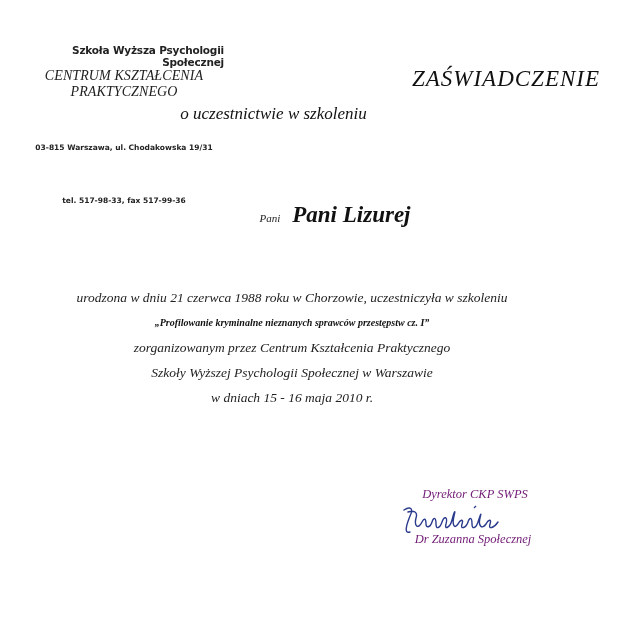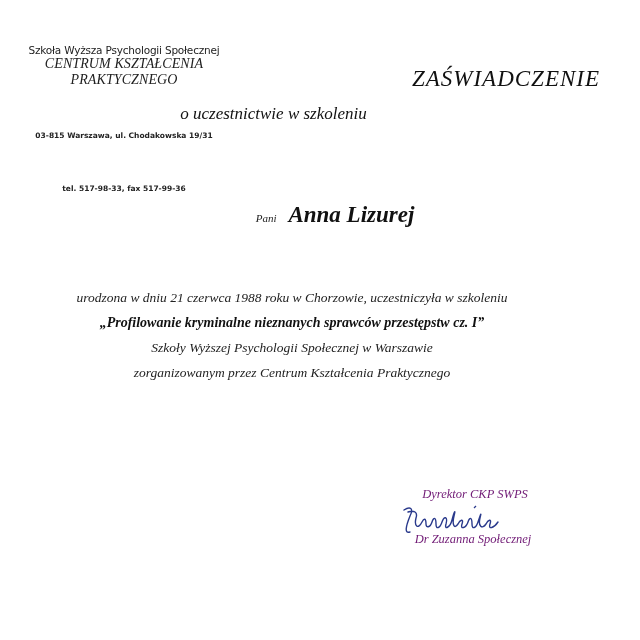--- a/index.html
+++ b/index.html
@@ -20,22 +20,23 @@
       left: 24px;
       top: 44px;
       width: 200px;
       text-align: center;
       font-family: "DejaVu Sans", "Liberation Sans", sans-serif;
       color: #222;
       line-height: 1.15;
     }
     .header-block .school {
       font-size: 10.5px;
-      font-weight: normal;
+      font-weight: bold;
       letter-spacing: -0.2px;
+      text-align: right;
     }
     .header-block .center {
       font-family: "Liberation Serif", "DejaVu Serif", serif;
       font-size: 14px;
       letter-spacing: 0.1px;
       font-style: italic;
     }
     .header-block .addr, .header-block .tel {
       font-size: 7.5px;
       font-weight: bold;
@@ -98,21 +99,21 @@
       padding-left: 40px;
       box-sizing: border-box;
       font-family: "Liberation Serif", "DejaVu Serif", serif;
       font-style: italic;
       font-size: 13.5px;
       color: #222;
       line-height: 25px;
     }
     .body-text .course {
       font-weight: bold;
-      font-size: 14px;
+      font-size: 10px;
       color: #111;
     }
     .signature-block {
       position: absolute;
       left: 380px;
       top: 487px;
       width: 180px;
       text-align: center;
       font-family: "Liberation Serif", "DejaVu Serif", serif;
       font-style: italic;
@@ -148,28 +149,29 @@
   <div class="center">CENTRUM KSZTAŁCENIA PRAKTYCZNEGO</div>
   <div class="addr">03-815 Warszawa, ul. Chodakowska 19/31</div>
   <div class="tel">tel. 517-98-33, fax 517-99-36</div>
 </div>
 
 <div class="title">ZAŚWIADCZENIE</div>
 <div class="subtitle">o uczestnictwie w szkoleniu</div>
 
 <div class="recipient">
   <span class="pani">Pani</span>
-  <span class="name">Anna Lizurej</span>
+  <span class="name">Pani Lizurej</span>
 </div>
 
 <div class="body-text">
   <div>urodzona w dniu 21 czerwca 1988 roku w Chorzowie, uczestniczyła w szkoleniu</div>
   <div class="course">„Profilowanie kryminalne nieznanych sprawców przestępstw cz. I”</div>
+  <div>zorganizowanym przez Centrum Kształcenia Praktycznego</div>
   <div>Szkoły Wyższej Psychologii Społecznej w Warszawie</div>
-  <div>zorganizowanym przez Centrum Kształcenia Praktycznego</div>
+  <div>w dniach 15 - 16 maja 2010 r.</div>
 </div>
 
 <div class="signature-block">
   <span class="role">Dyrektor CKP SWPS</span>
   <span class="sig">
     <svg width="100" height="34" viewBox="0 0 100 34">
       <path d="M4 6 C 10 2, 14 4, 10 12 C 6 22, 4 30, 10 28 M 8 8 C 14 6, 18 8, 16 14 C 14 22, 18 26, 22 18 C 24 14, 26 14, 26 20 C 26 24, 30 24, 32 18 C 34 12, 36 14, 36 20 C 36 26, 40 24, 42 18 C 44 12, 48 12, 46 20 C 44 26, 50 24, 52 16 C 54 8, 56 4, 54 12 C 52 20, 54 26, 58 20 C 60 16, 64 14, 62 20 C 60 26, 66 24, 68 18 C 70 12, 72 14, 72 20 C 72 26, 76 24, 78 18 C 80 12, 82 6, 80 14 C 78 22, 82 26, 86 20 C 88 16, 92 14, 90 20 C 88 26, 94 24, 98 18" fill="none" stroke="#2a3a8c" stroke-width="1.4" stroke-linecap="round"></path>
       <path d="M74 4 L 76 2" stroke="#2a3a8c" stroke-width="1.2" fill="none"></path>
     </svg>
   </span>

